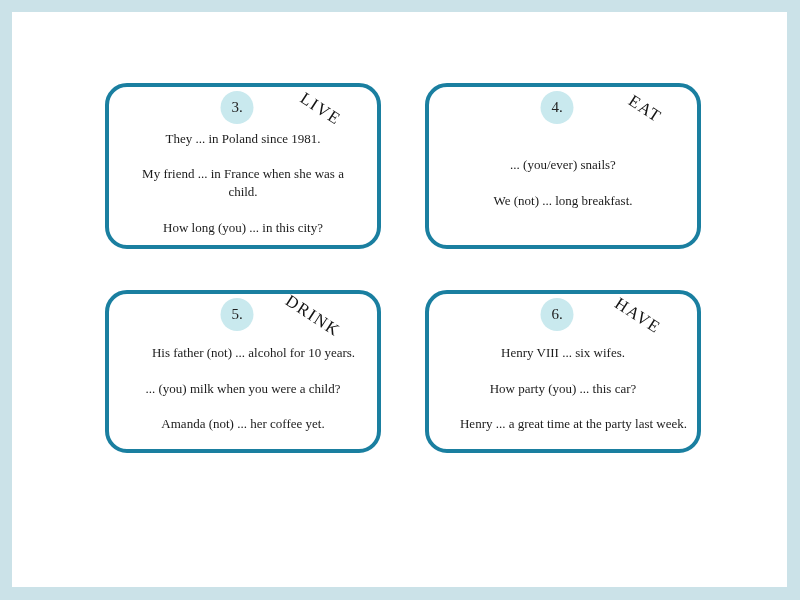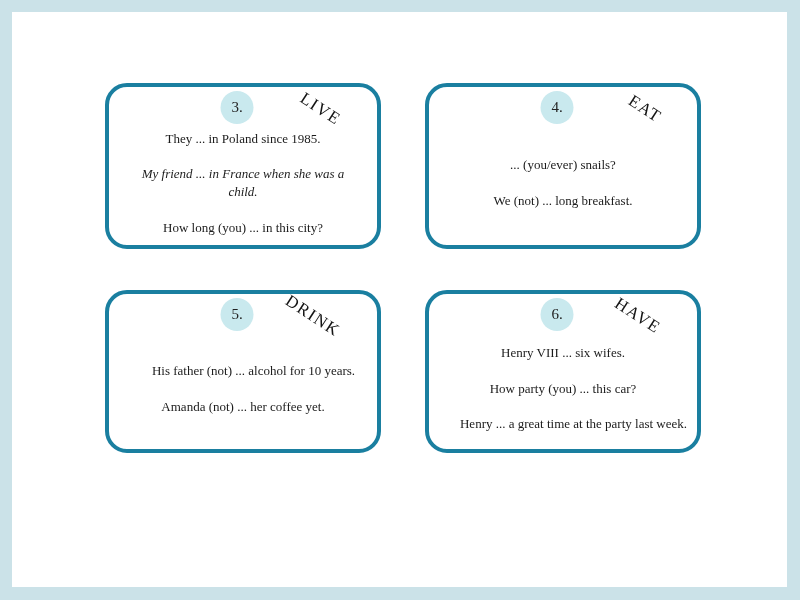--- a/index.html
+++ b/index.html
@@ -70,37 +70,37 @@
     justify-content: center;
     align-items: center;
     gap: 18px;
     text-align: center;
     font-size: 13px;
     line-height: 1.35;
     color: #1b1b1b;
   }
   .sentences p { margin: 0; }
   
-  .tl .sentences p:nth-child(2) { max-width: 232px; font-style: italic; }
+  .tl .sentences p:nth-child(2) { max-width: 232px; }
   
   .bl .sentences p:nth-child(1),
   .br .sentences p:nth-child(3) { white-space: nowrap; margin-left: 21px; }
 </style>
 </head>
 <body>
 
 <div class="canvas"></div>
 
 <div class="card tl">
   <div class="badge">
     <span>3.</span>
   </div>
   <div class="verb">LIVE</div>
   <div class="sentences">
-    <p>They ... in Poland since 1985.</p>
+    <p>They ... in Poland since 1981.</p>
     <p>My friend ... in France when she was a child.</p>
     <p>How long (you) ... in this city?</p>
   </div>
 </div>
 
 <div class="card tr">
   <div class="badge">
     <span>4.</span>
   </div>
   <div class="verb">EAT</div>
@@ -110,20 +110,21 @@
   </div>
 </div>
 
 <div class="card bl">
   <div class="badge">
     <span>5.</span>
   </div>
   <div class="verb">DRINK</div>
   <div class="sentences">
     <p>His father (not) ... alcohol for 10 years.</p>
+    <p>... (you) milk when you were a child?</p>
     <p>Amanda (not) ... her coffee yet.</p>
   </div>
 </div>
 
 <div class="card br">
   <div class="badge">
     <span>6.</span>
   </div>
   <div class="verb">HAVE</div>
   <div class="sentences">

